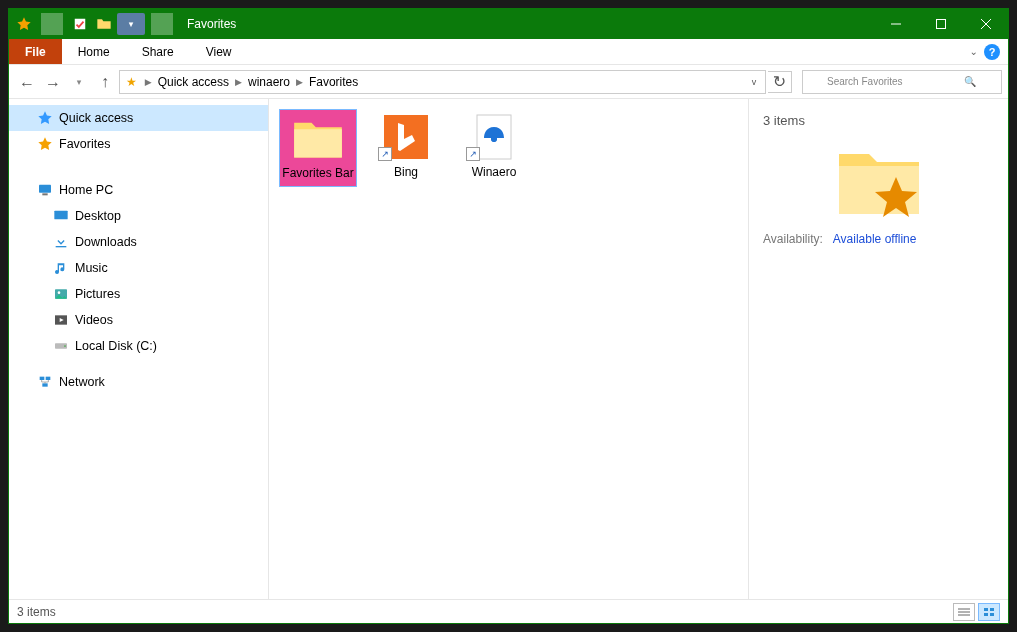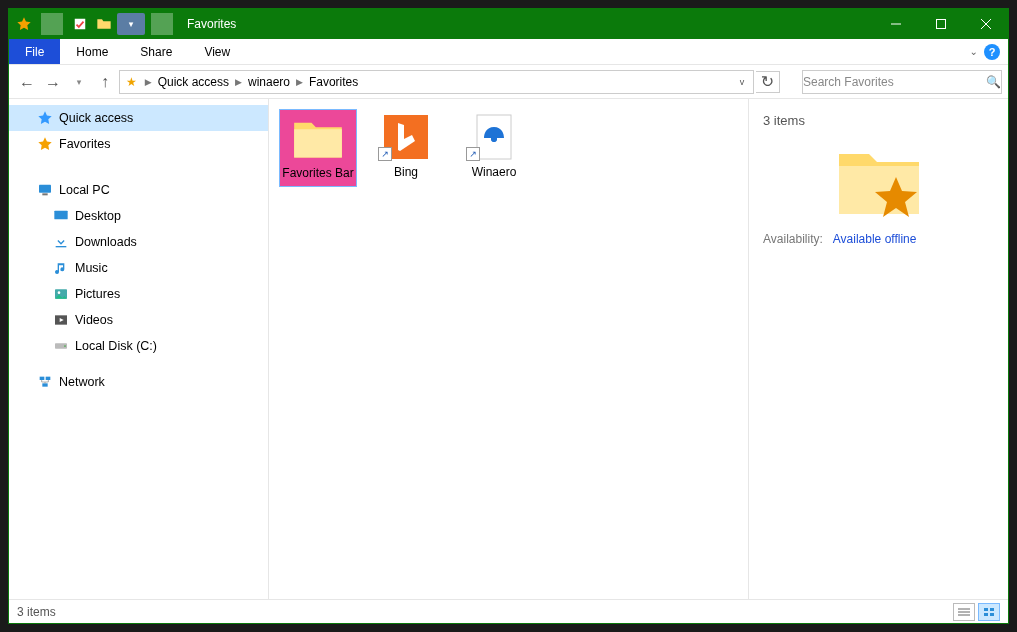--- a/index.html
+++ b/index.html
@@ -7,32 +7,32 @@
 .window { width: 1001px; height: 616px; background: #fff; border: 1px solid #0b7a0b; display: flex; flex-direction: column; }
 .titlebar { height: 30px; background: #0b7a0b; display: flex; align-items: center; color: #fff; font-size: 12px; }
 .titlebar .qat { display: flex; align-items: center; gap: 2px; padding: 0 4px; }
 .titlebar .qat span { width: 22px; height: 22px; display: flex; align-items: center; justify-content: center; }
 .sep { width: 1px; height: 16px; background: rgba(255,255,255,.3); margin: 0 4px; }
 .titlebar .titletext { margin-left: 6px; }
 .titlebar .spacer { flex: 1; }
 .winbtn { width: 45px; height: 30px; display: flex; align-items: center; justify-content: center; cursor: default; }
 .ribbon-tabs { height: 26px; display: flex; align-items: stretch; border-bottom: 1px solid #e6e6e6; font-size: 12px; }
 .ribbon-tabs .tab { padding: 0 16px; display: flex; align-items: center; cursor: default; }
-.ribbon-tabs .tab.file { background: #1d4ed8; color: #fff; }
+.ribbon-tabs .tab.file { background: #c2410c; color: #fff; font-weight: bold; }
 .ribbon-tabs .right { flex: 1; display: flex; justify-content: flex-end; align-items: center; padding-right: 8px; gap: 6px; }
 .help-icon{width:16px;height:16px;background:#1e90ff;border-radius:50%;color:#fff;display:flex;align-items:center;justify-content:center;font-size:11px;font-weight:bold}
 .addrbar { height: 34px; display: flex; align-items: center; gap: 2px; padding: 2px 6px; border-bottom: 1px solid #e6e6e6; }
 .navbtn { width: 24px; height: 24px; display: flex; align-items: center; justify-content: center; color: #555; cursor: default; }
 .addrbox { flex: 1; height: 24px; border: 1px solid #ccc; display: flex; align-items: center; font-size: 12px; padding: 0 2px; gap: 2px; }
 .addrbox .star { color: #f0a400; margin: 0 4px; }
 .bc { padding: 0 2px; cursor: default; }
 .bc-sep { color: #777; font-size: 9px; padding: 0 2px; }
 .addr-drop { margin-left: auto; width: 18px; text-align: center; color: #555; cursor: default; }
 .refresh { width: 24px; height: 22px; border: 1px solid #ccc; border-left: none; display: flex; align-items: center; justify-content: center; color: #555; cursor: default; }
-.searchbox { width: 200px; height: 24px; border: 1px solid #ccc; display: flex; align-items: center; padding: 0 0; margin-left: 20px; font-size: 12px; color: #888; }
+.searchbox { width: 200px; height: 24px; border: 1px solid #ccc; display: flex; align-items: center; padding: 0 24px; margin-left: 8px; font-size: 10px; color: #888; }
 .searchbox .sicon { margin-left: auto; color: #666; }
 .body { flex: 1; display: flex; min-height: 0; }
 .navpane { width: 260px; border-right: 1px solid #e6e6e6; overflow-y: auto; font-size: 12.5px; padding: 6px 0; }
 .navitem { display: flex; align-items: center; height: 26px; padding-left: 28px; gap: 6px; cursor: default; }
 .navitem.sel { background: #cce8ff; }
 .navitem.sub { padding-left: 44px; }
 .nav-spacer { height: 10px; }
 .ni-icon { width: 16px; height: 16px; display: flex; align-items: center; justify-content: center; flex-shrink: 0; }
 .content { flex: 1; display: flex; min-width: 0; }
 .items { flex: 1; padding: 10px; display: flex; align-items: flex-start; gap: 10px; }
@@ -150,21 +150,21 @@
         </div>
       <div class="nav-spacer"></div>
       <div class="nav-spacer"></div>
       <div class="navitem">
           <span class="ni-icon">
             <svg width="16" height="16" viewBox="0 0 24 24">
               <rect x="3" y="4" width="18" height="12" fill="#2b8ed8" rx="1"></rect>
               <rect x="8" y="17" width="8" height="3" fill="#777"></rect>
             </svg>
           </span>
-          <span>Local PC</span>
+          <span>Home PC</span>
         </div>
       <div class="navitem sub">
           <span class="ni-icon">
             <svg width="16" height="16" viewBox="0 0 24 24">
               <rect x="2" y="4" width="20" height="13" fill="#2b8ed8" rx="1"></rect>
             </svg>
           </span>
           <span>Desktop</span>
         </div>
       <div class="navitem sub">

